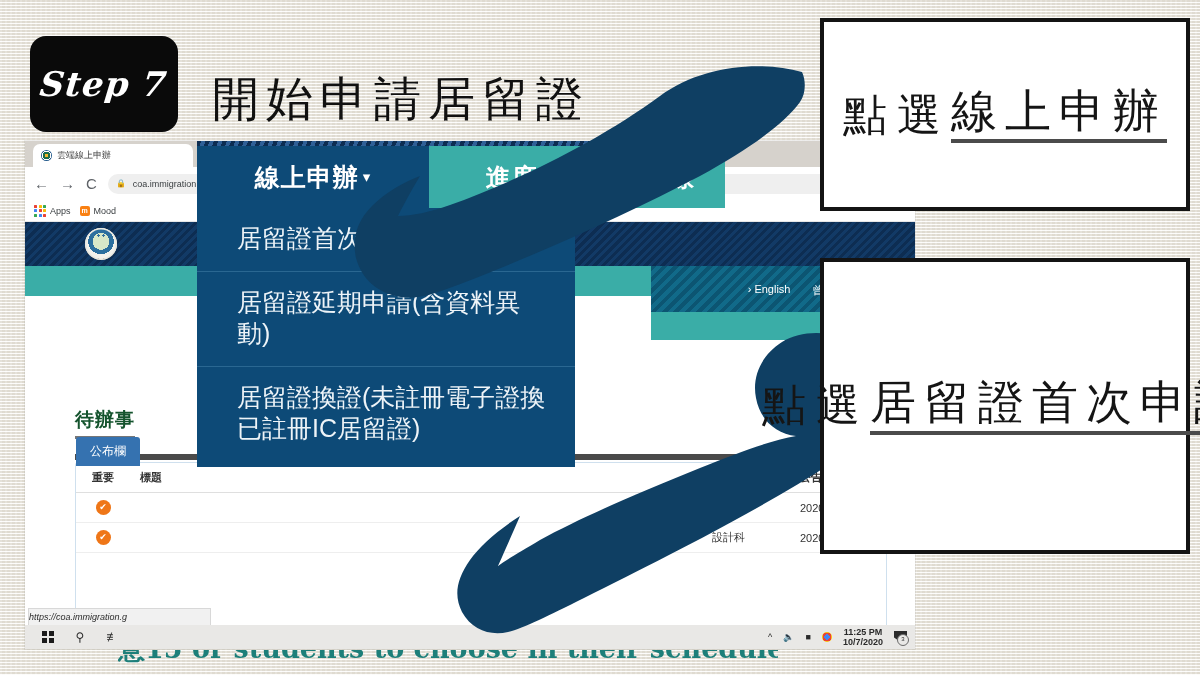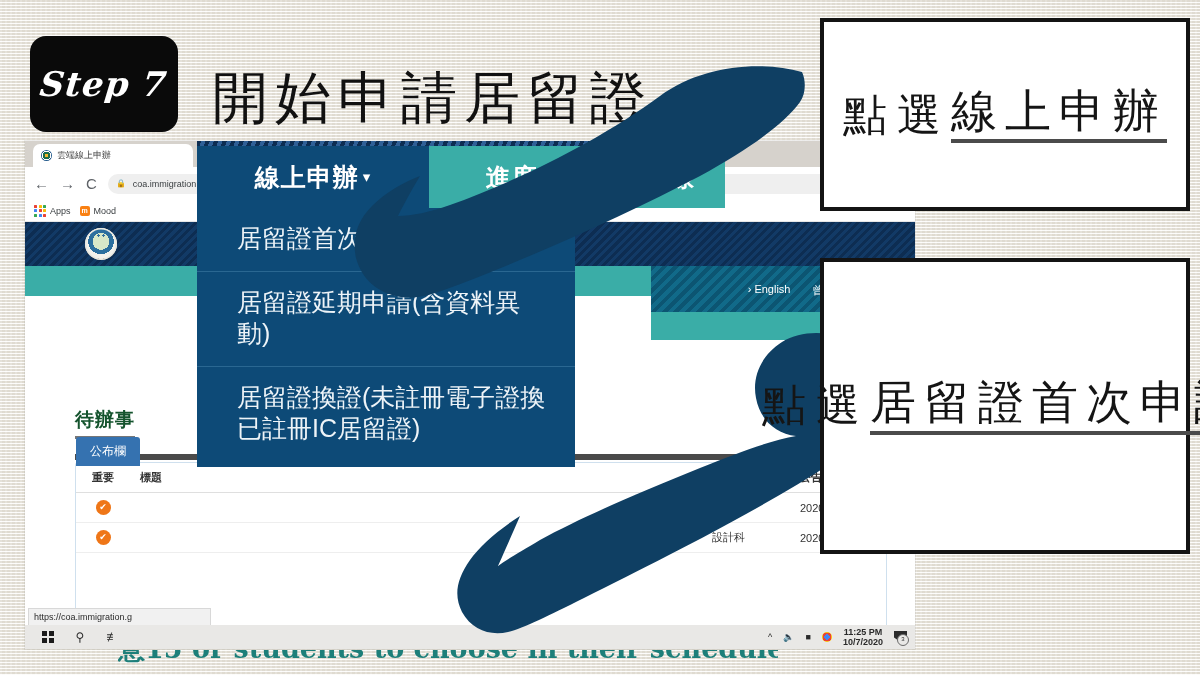--- a/index.html
+++ b/index.html
@@ -21,22 +21,22 @@
     position:absolute;left:30px;top:36px;width:148px;height:96px;
     background:#0a0a0a;border-radius:16px;
     display:flex;align-items:center;justify-content:center;
   }
   #step-badge span{
     color:#fff;font-family:"DejaVu Serif",serif;font-style:italic;
     font-size:34px;font-weight:700;letter-spacing:1px;
     transform:skewX(-6deg);
   }
   #slide-title{
-    position:absolute;left:212px;top:61px;
-    font-family:"DejaVu Serif",serif;font-size:56px;color:#111;
+    position:absolute;left:212px;top:68px;
+    font-family:"DejaVu Serif",serif;font-size:47px;color:#111;
     letter-spacing:7px;white-space:nowrap;font-weight:500;text-align:center;
   }
 
   
   #browser{
     position:absolute;left:25px;top:141px;width:890px;height:508px;
     background:#fff;overflow:hidden;
     box-shadow:0 0 0 1px rgba(0,0,0,.06);
   }
   
@@ -101,22 +101,22 @@
   .c-title{flex:1;}
   .c-unit{width:88px;}
   .c-date{width:96px;}
   .chk{display:inline-block;width:15px;height:15px;border-radius:50%;background:#ef7617;color:#fff;
        font-size:9px;line-height:15px;text-align:center;}
   .grayline{position:absolute;left:50px;top:232px;width:810px;height:6px;background:#4a4a4a;}
 
   
   #statusbar{
     position:absolute;left:28px;top:608px;width:183px;height:17px;background:#f1f1f1;
-    border:1px solid #d8d8d8;border-bottom:none;display:flex;align-items:center;padding-left:5px;
-    font-size:9px;color:#2b2b2b;overflow:hidden;white-space:nowrap;box-sizing:border-box;
+    border:1px solid #d8d8d8;border-bottom:none;display:flex;align-items:center;
+    font-size:9px;color:#2b2b2b;overflow:hidden;white-space:nowrap;box-sizing:border-box;font-style:italic;
   }
   #taskbar{
     position:absolute;left:25px;top:625px;width:890px;height:24px;background:#e9e8e6;
     display:flex;align-items:center;
   }
   .tb-left{display:flex;align-items:center;gap:22px;padding-left:17px;color:#2a2a2a;font-size:12px;}
   .tb-right{margin-left:auto;display:flex;align-items:center;gap:11px;padding-right:8px;color:#2a2a2a;font-size:9px;}
   .winlogo{display:grid;grid-template-columns:5px 5px;grid-template-rows:5px 5px;gap:1.5px;}
   .winlogo i{background:#1b1b1b;display:block;}
   .clock{line-height:1.15;text-align:center;font-size:9px;font-weight:bold;}

